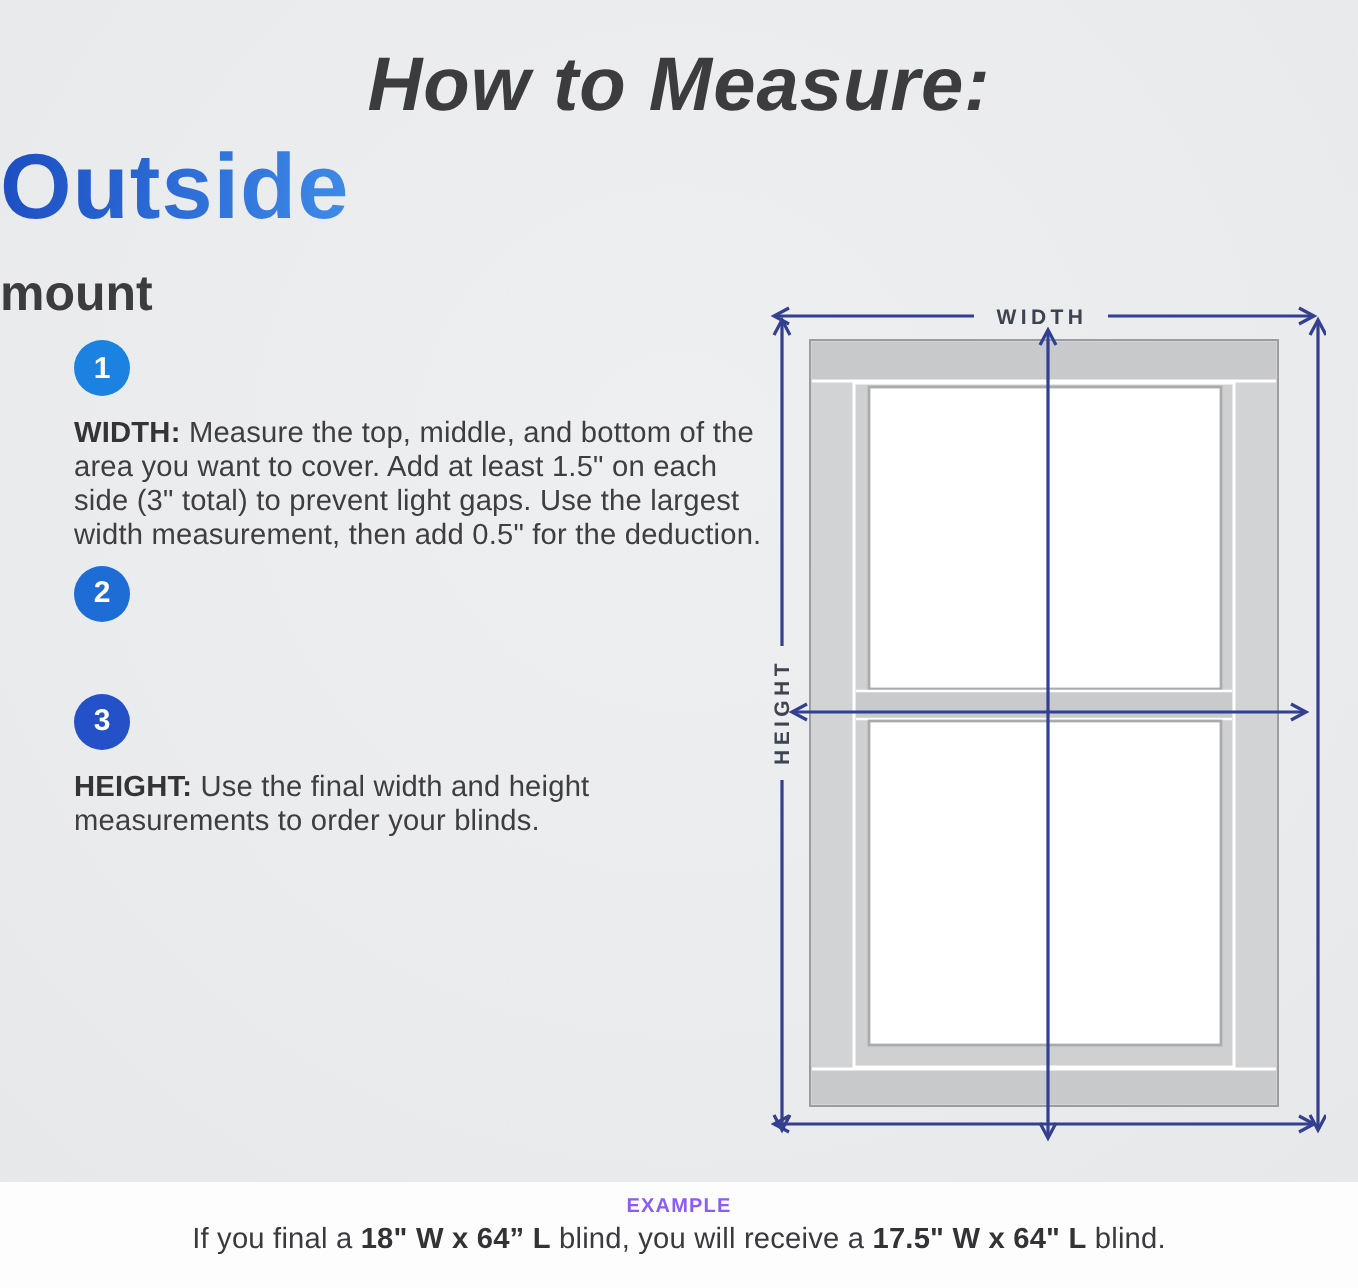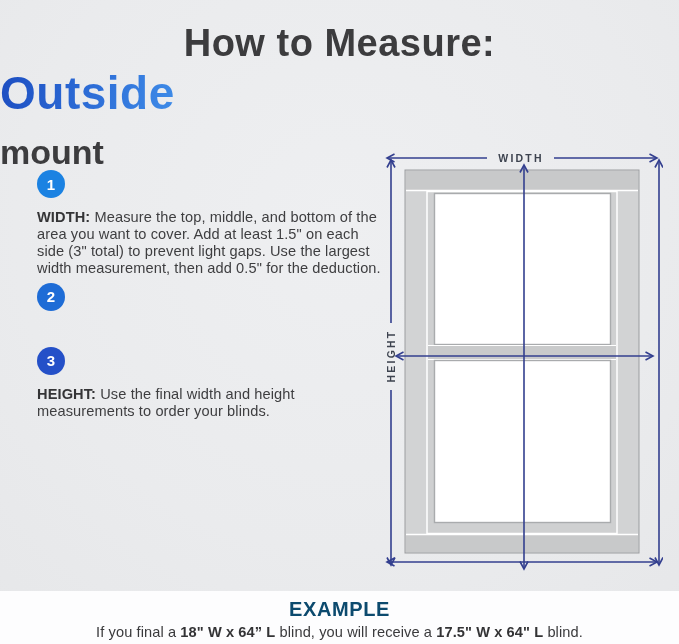--- a/index.html
+++ b/index.html
@@ -14,32 +14,33 @@
   }
 
   
   .header {
     position: absolute; top: 22px; left: 0; width: 100%;
     text-align: center;
   }
   .title-line1 {
     font-size: 38px; font-weight: 600; color: #3c3c3e;
     letter-spacing: 0.5px;
+    font-style: italic;
   }
   .title-line2 {
     margin-top: 1px;
     display: flex; justify-content: center; align-items: baseline; gap: 13px; flex-direction: column;
   }
   .title-highlight {
     font-size: 46px; font-weight: 700; letter-spacing: 0.5px;
     background: linear-gradient(100deg, #1c4dc1 0%, #2e6fd8 55%, #3f8ce8 100%);
     -webkit-background-clip: text; background-clip: text;
     -webkit-text-fill-color: transparent; color: #2563d4;
   }
-  .title-suffix { font-size: 34px; font-weight: 600; color: #3c3c3e; }
+  .title-suffix { font-size: 25px; font-weight: 600; color: #3c3c3e; }
 
   
   .steps { position: absolute; left: 37px; top: 170px; width: 346px; }
   .step-circle {
     width: 28px; height: 28px; border-radius: 50%;
     display: flex; align-items: center; justify-content: center;
     color: #ffffff; font-size: 15px; font-weight: 700;
     background: #1e6fd9;
   }
   .step-text {
@@ -59,21 +60,21 @@
     font-size: 10.5px; font-weight: 600; letter-spacing: 2.2px; fill: #3d434f;
   }
 
   
   .example-bar {
     position: absolute; left: 0; top: 591px; width: 679px; height: 53px;
     background: #fdfdfe; text-align: center;
   }
   .example-heading {
     margin-top: 7px;
-    font-size: 20px; font-weight: 700; color: #0c4a6e; letter-spacing: 0.6px;
+    font-size: 10px; font-weight: 700; color: #8b5cf6; letter-spacing: 0.6px;
   }
   .example-line {
     margin-top: 3px;
     font-size: 14.6px; color: #3a3a3c; letter-spacing: 0.1px;
   }
   .example-line b { font-weight: 700; color: #333335; }
 </style>
 </head>
 <body>
 

